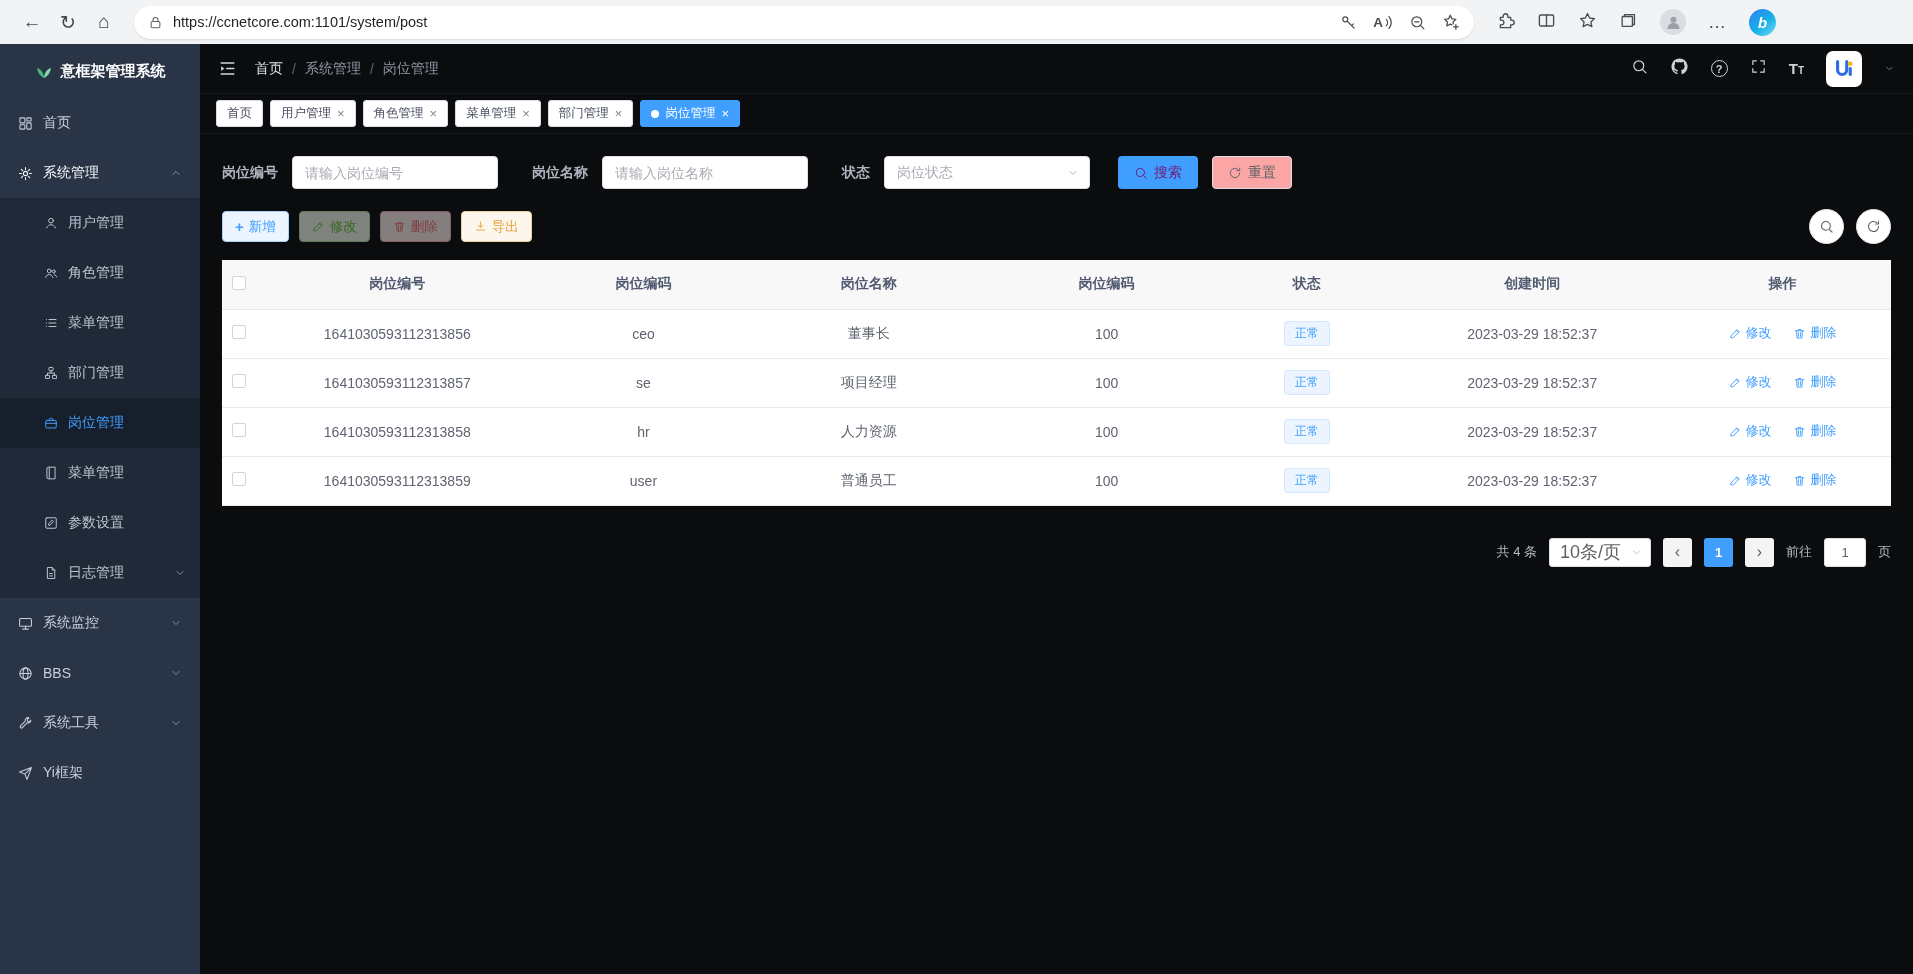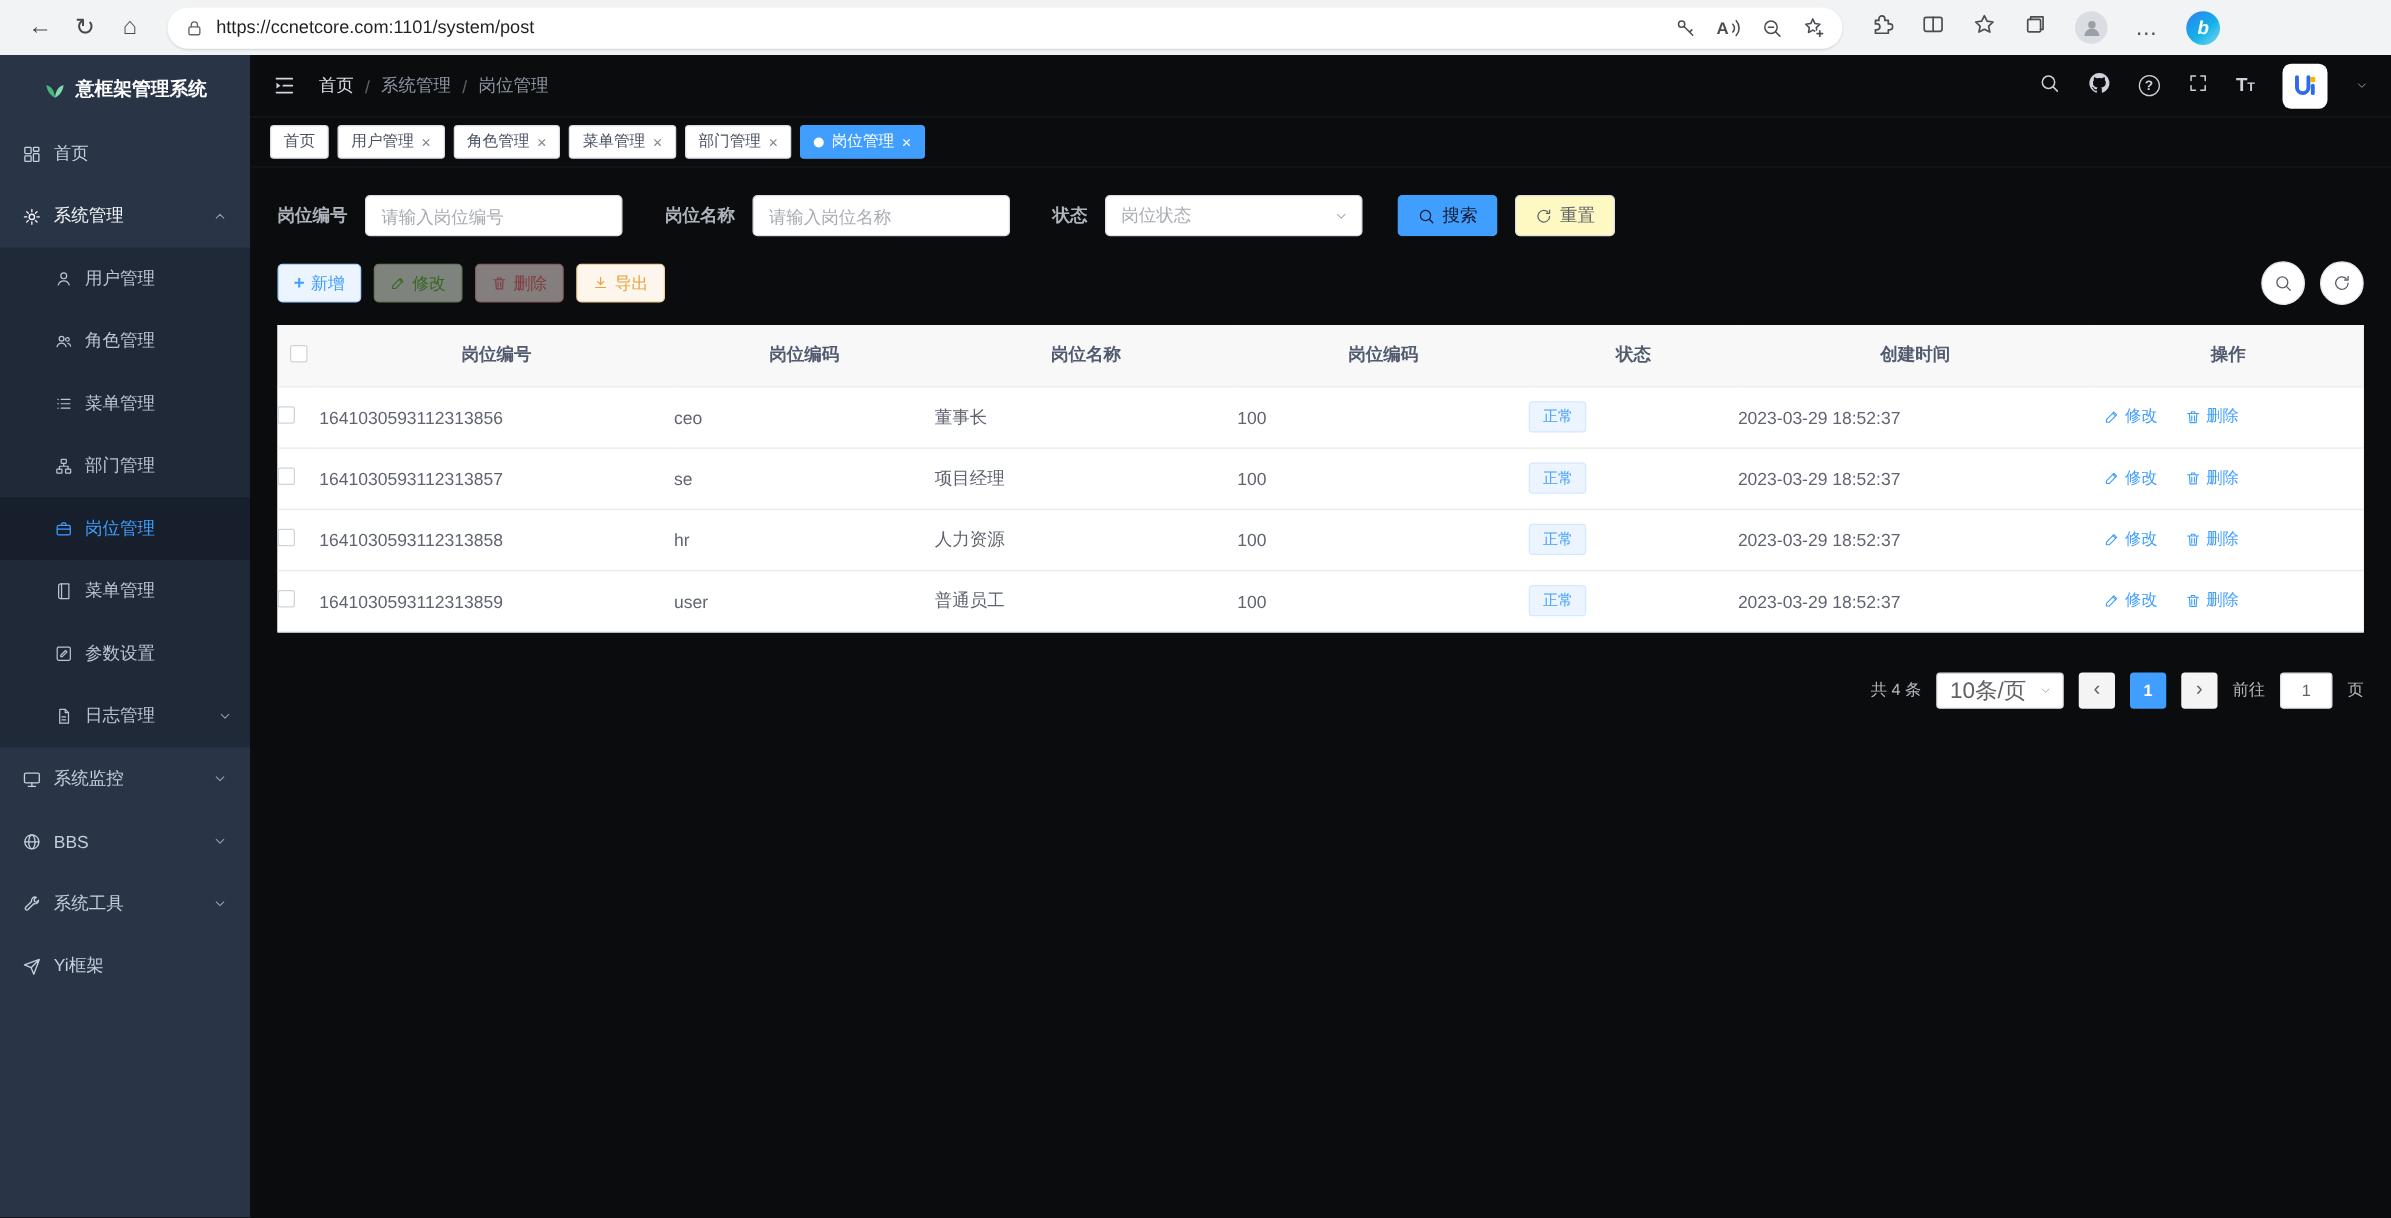--- a/index.html
+++ b/index.html
@@ -66,39 +66,39 @@
   .f-label{font-size:14px;font-weight:700;color:#aeb4bd;margin-right:14px;white-space:nowrap}
   .inp{width:206px;height:33px;background:#fff;border:1px solid #dcdfe6;border-radius:4px;padding:0 12px;
        font-size:14px;color:#606266;outline:none}
   .inp::placeholder{color:#a8abb2}
   .sel{width:206px;height:33px;background:#fff;border:1px solid #dcdfe6;border-radius:4px;display:flex;
        align-items:center;justify-content:space-between;padding:0 10px 0 12px;cursor:pointer}
   .sel .ph{font-size:14px;color:#a8abb2}
   .sel .chv{color:#a8abb2}
   .btn{height:33px;display:inline-flex;align-items:center;gap:6px;padding:0 15px;border-radius:4px;font-size:14px;
        border:1px solid transparent;cursor:pointer}
-  .btn-primary{background:#409eff;color:#0f172a;margin-left:28px}
-  .btn-plain{background:#fef9c3;border-color:#dcdfe6;color:#606266;margin-left:14px}
+  .btn-primary{background:#409eff;color:#701a75;margin-left:28px}
+  .btn-plain{background:#fca5a5;border-color:#dcdfe6;color:#606266;margin-left:14px}
 
   .toolbar{display:flex;align-items:center;gap:10px;margin-top:20px}
   .btn-sm{height:31px;padding:0 12px;font-size:13.5px;border-radius:4px;display:inline-flex;align-items:center;
           gap:5px;border:1px solid;cursor:pointer;background:#fff}
   .b-add{background:#ecf5ff;border-color:#a6d2ff;color:#409eff}
   .b-edit{background:#f0f9eb;border-color:#bfe5a8;color:#67c23a;opacity:.5}
   .b-del{background:#fef0f0;border-color:#f8b4b4;color:#f56c6c;opacity:.5}
   .b-exp{background:#fdf6ec;border-color:#f0cf9a;color:#e6a23c}
   .plus-g{font-size:15px;line-height:1;font-weight:600}
   .tool-circles{margin-left:auto;display:flex;gap:12px}
   .circle{width:35px;height:35px;border-radius:50%;background:#fff;border:1px solid #e2e5ea;display:flex;
           align-items:center;justify-content:center;color:#5a5e66;cursor:pointer}
 
   table{width:100%;border-collapse:collapse;margin-top:16px;background:#fff}
   th{background:#f8f8f9;color:#515a6e;font-size:14px;font-weight:700;height:49px;text-align:center;
      border-bottom:1px solid #e8eaec}
-  td{height:49px;font-size:14px;color:#5f6470;border-bottom:1px solid #e8eaec;background:#fff}
+  td{height:49px;text-align:center;font-size:14px;color:#5f6470;border-bottom:1px solid #e8eaec;background:#fff}
   .c-cb{width:58px}.c-id{width:17%}.c-code{width:12.5%}.c-name{width:14.5%}.c-sort{width:14%}
   .c-status{width:10%}.c-time{width:17%}.c-op{width:13%}
   .cb{width:14px;height:14px;border:1px solid #cfd3da;border-radius:2px;background:#fff;display:inline-block;cursor:pointer}
   .badge{display:inline-block;padding:3px 10px;background:#ecf5ff;border:1px solid #d4e8ff;color:#409eff;
          font-size:12px;border-radius:3px;line-height:1.4}
   .op{color:#409eff;font-size:13px;display:inline-flex;align-items:center;gap:4px;margin:0 9px;cursor:pointer}
 
   .pager{display:flex;align-items:center;justify-content:flex-end;gap:12px;margin-top:32px;font-size:13px;color:#b4b9c1}
   .psel{width:102px;height:29px;background:#fff;border:1px solid #dcdfe6;border-radius:3px;display:flex;
         align-items:center;justify-content:space-between;padding:0 8px 0 10px;color:#606266;cursor:pointer}

